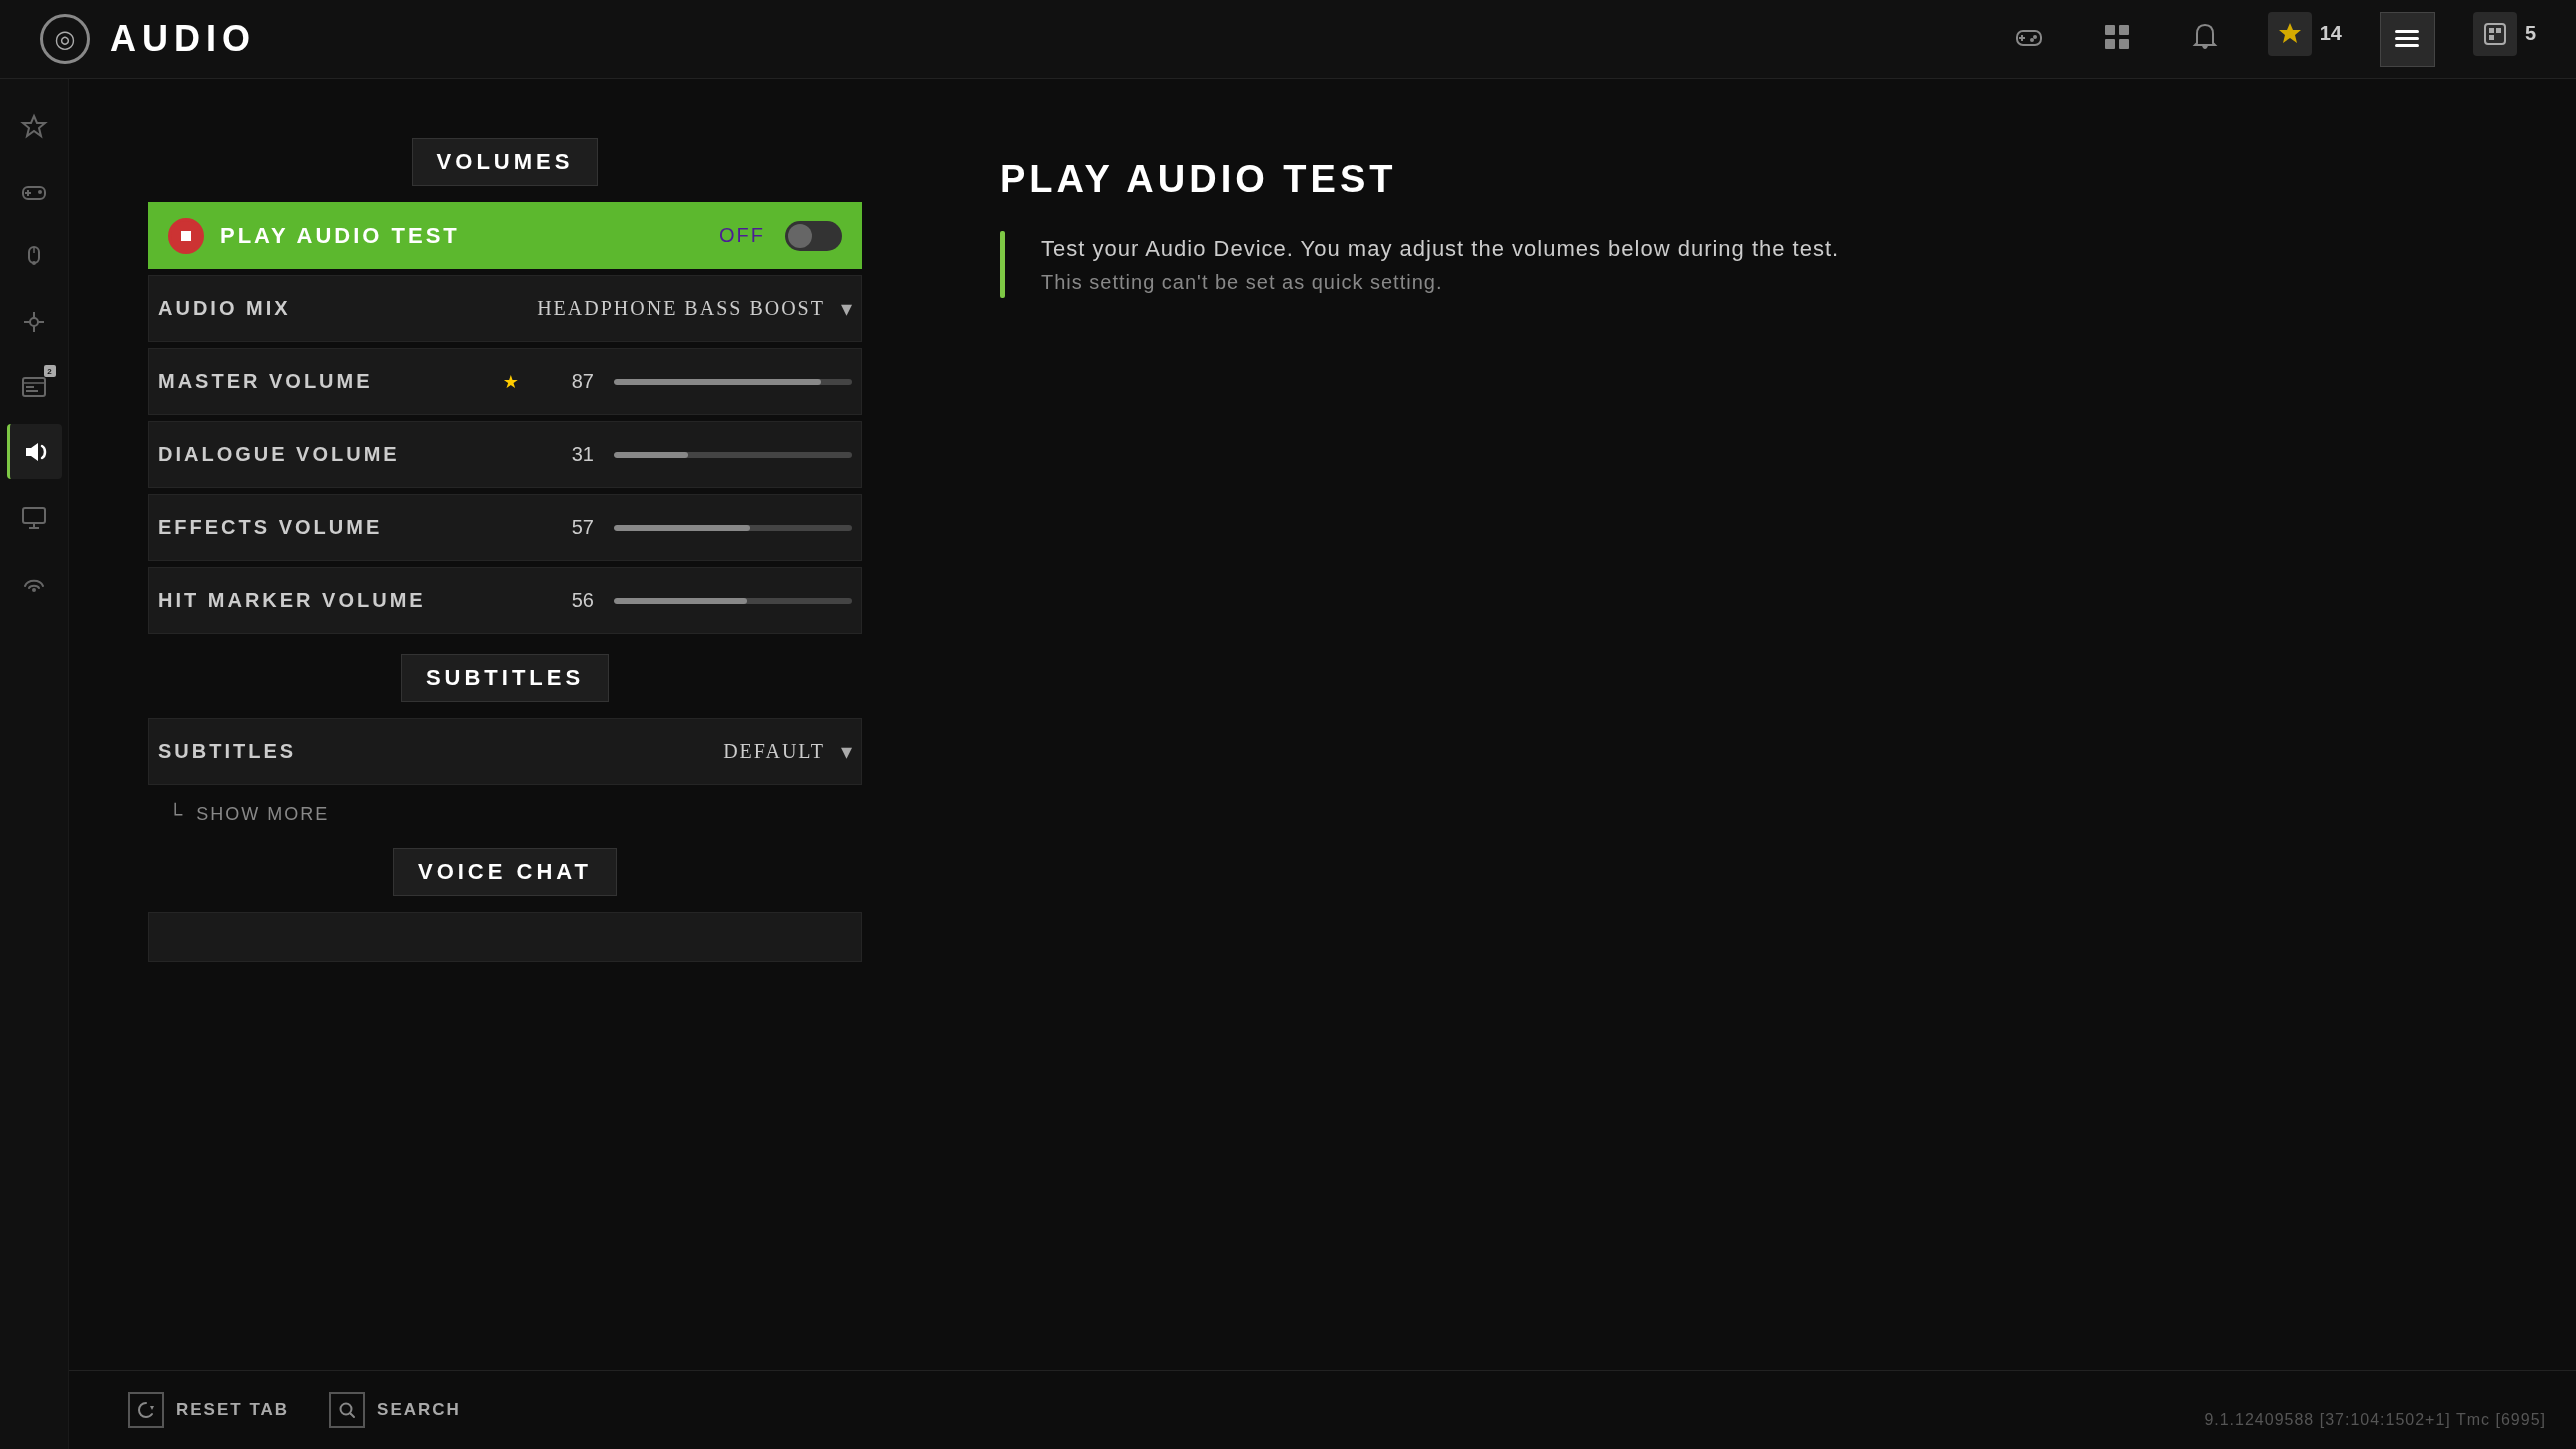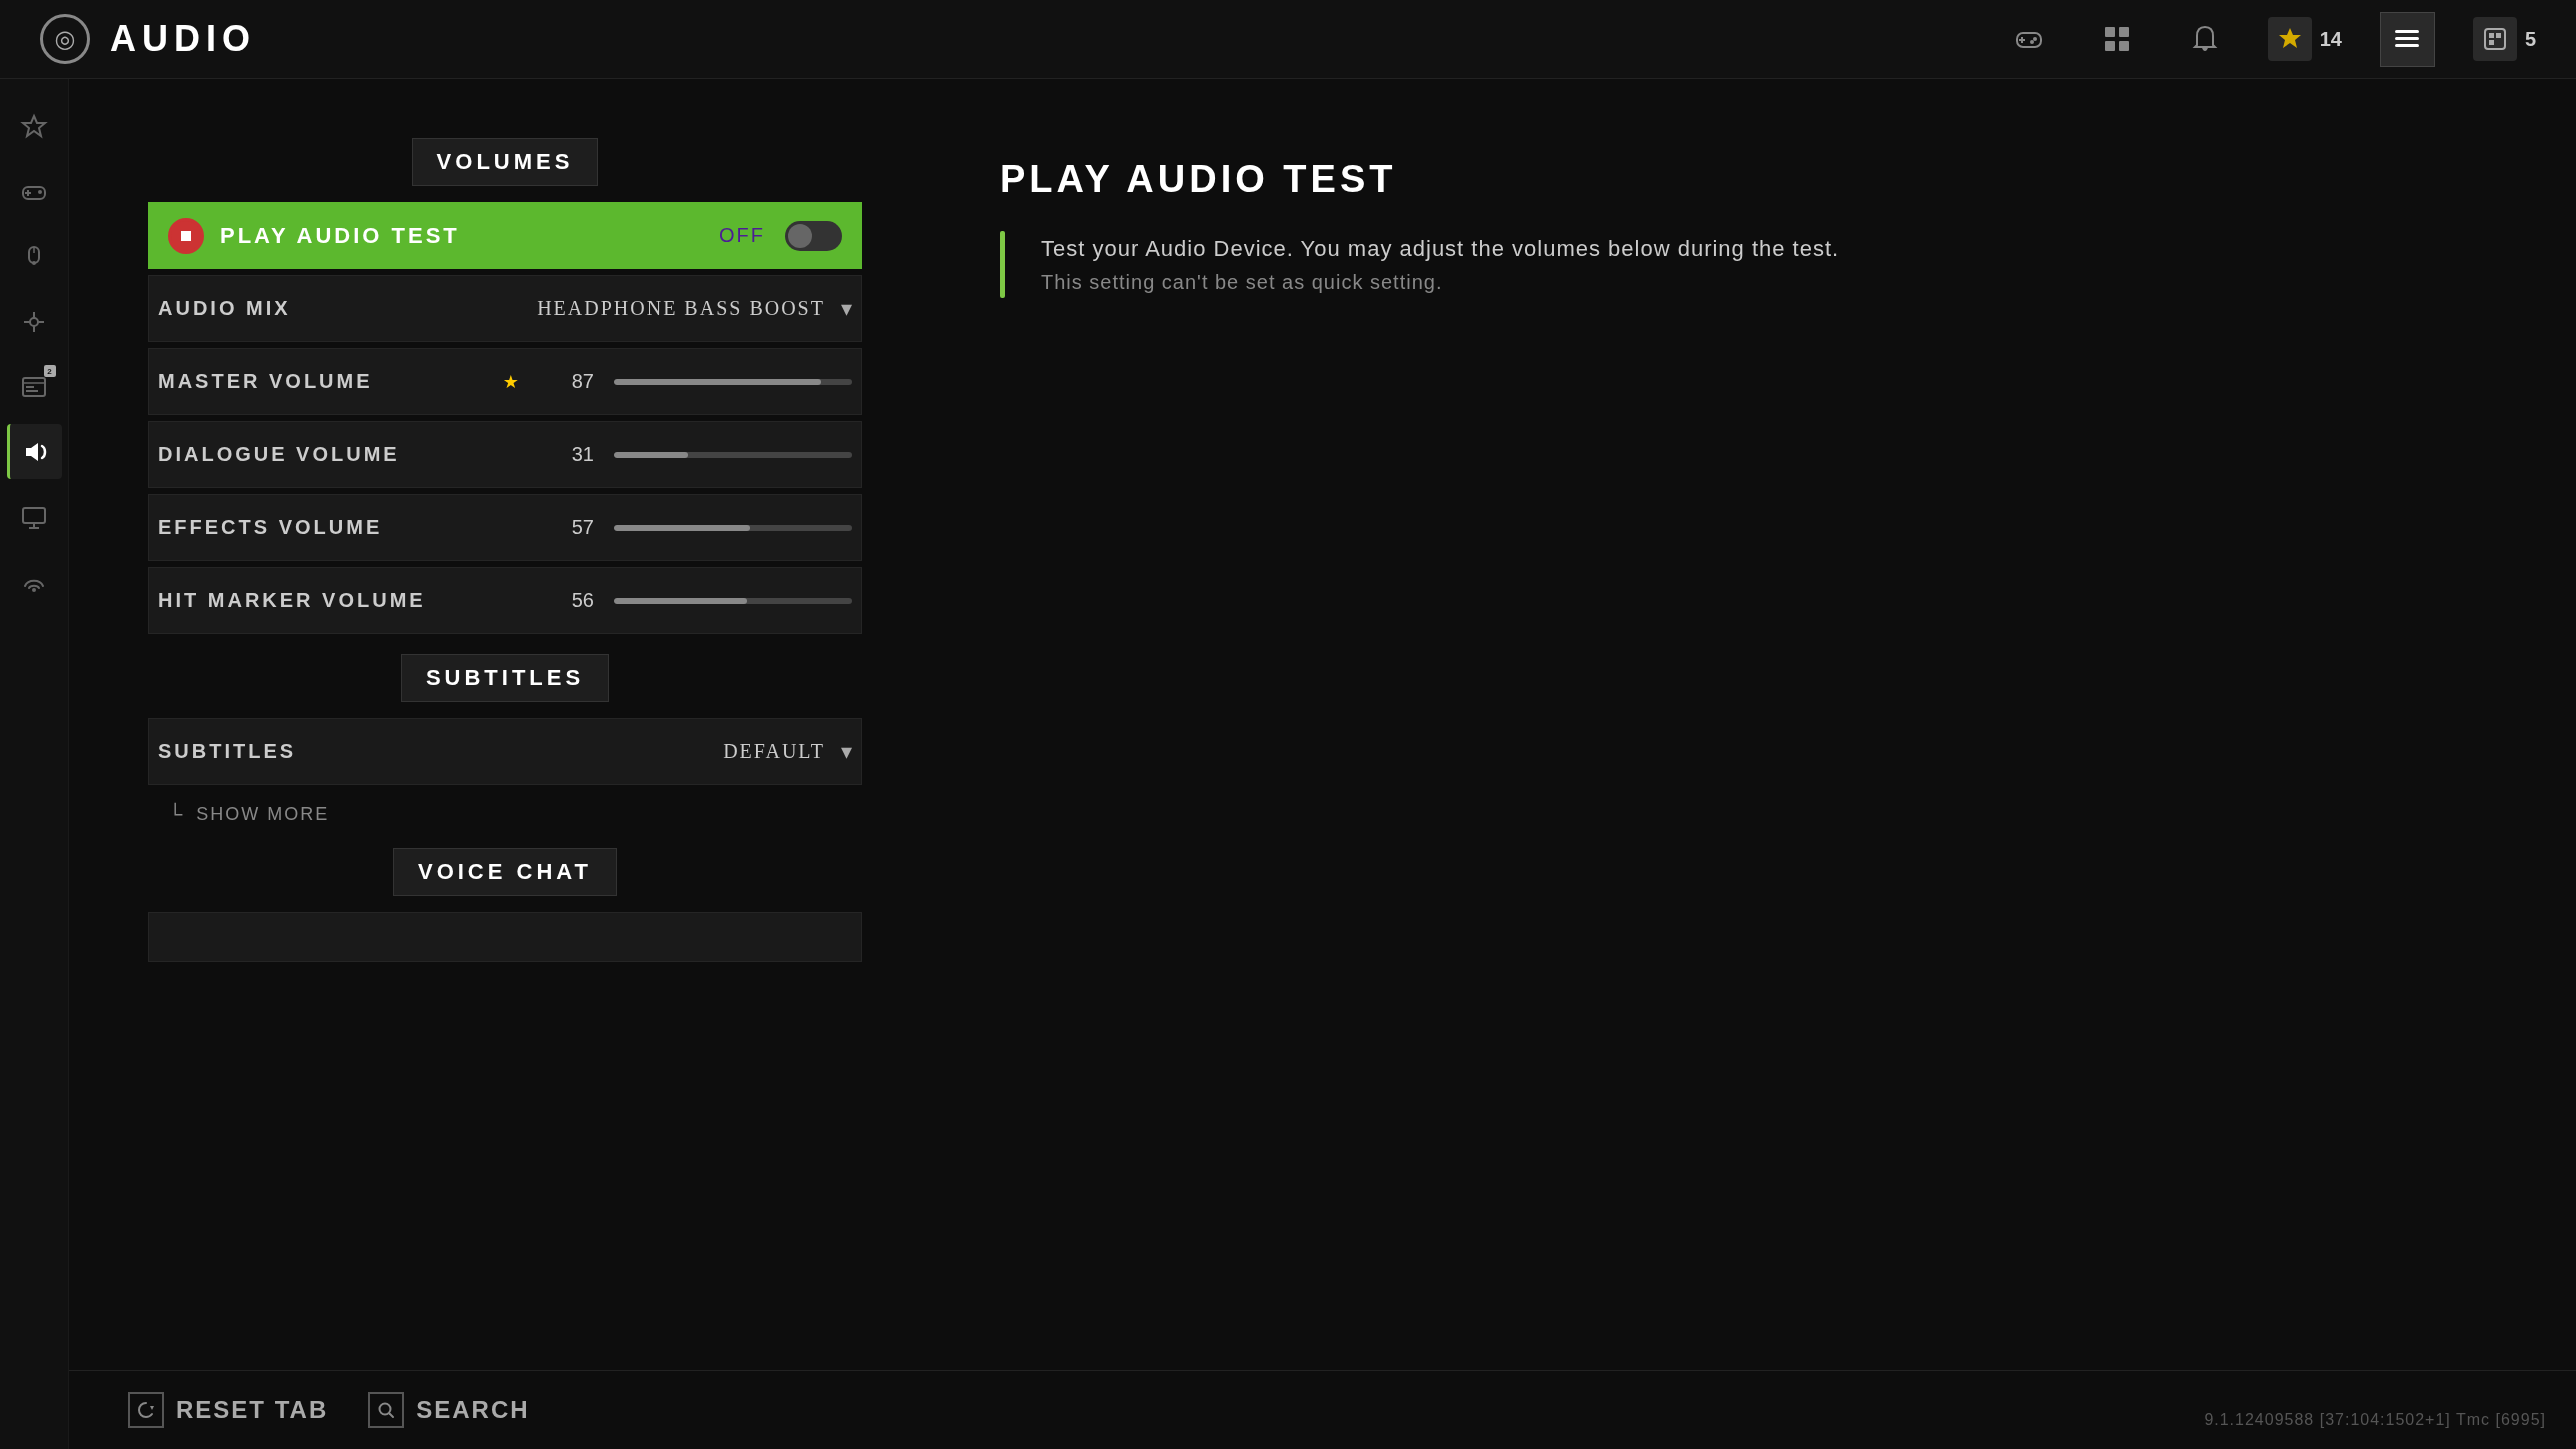--- a/index.html
+++ b/index.html
@@ -50,21 +50,21 @@
       font-size: 36px;
       font-weight: 700;
       letter-spacing: 6px;
       color: #ffffff;
       text-transform: uppercase;
     }
 
     .header-right {
       margin-left: auto;
       display: flex;
-      align-items: center;
+      align-items: flex-start;
       gap: 38px;
     }
 
     .header-icon-btn {
       width: 50px;
       height: 50px;
       display: flex;
       align-items: center;
       justify-content: center;
       color: #aaa;
@@ -376,21 +376,21 @@
       align-items: center;
       padding: 0 59px;
       gap: 40px;
     }
 
     .bottom-btn {
       display: flex;
       align-items: center;
       gap: 12px;
       color: #aaa;
-      font-size: 24px;
+      font-size: 17px;
       letter-spacing: 2px;
       cursor: pointer;
       font-weight: 600;
     }
 
     .bottom-btn-icon {
       width: 36px;
       height: 36px;
       border: 2px solid #555;
       display: flex;

